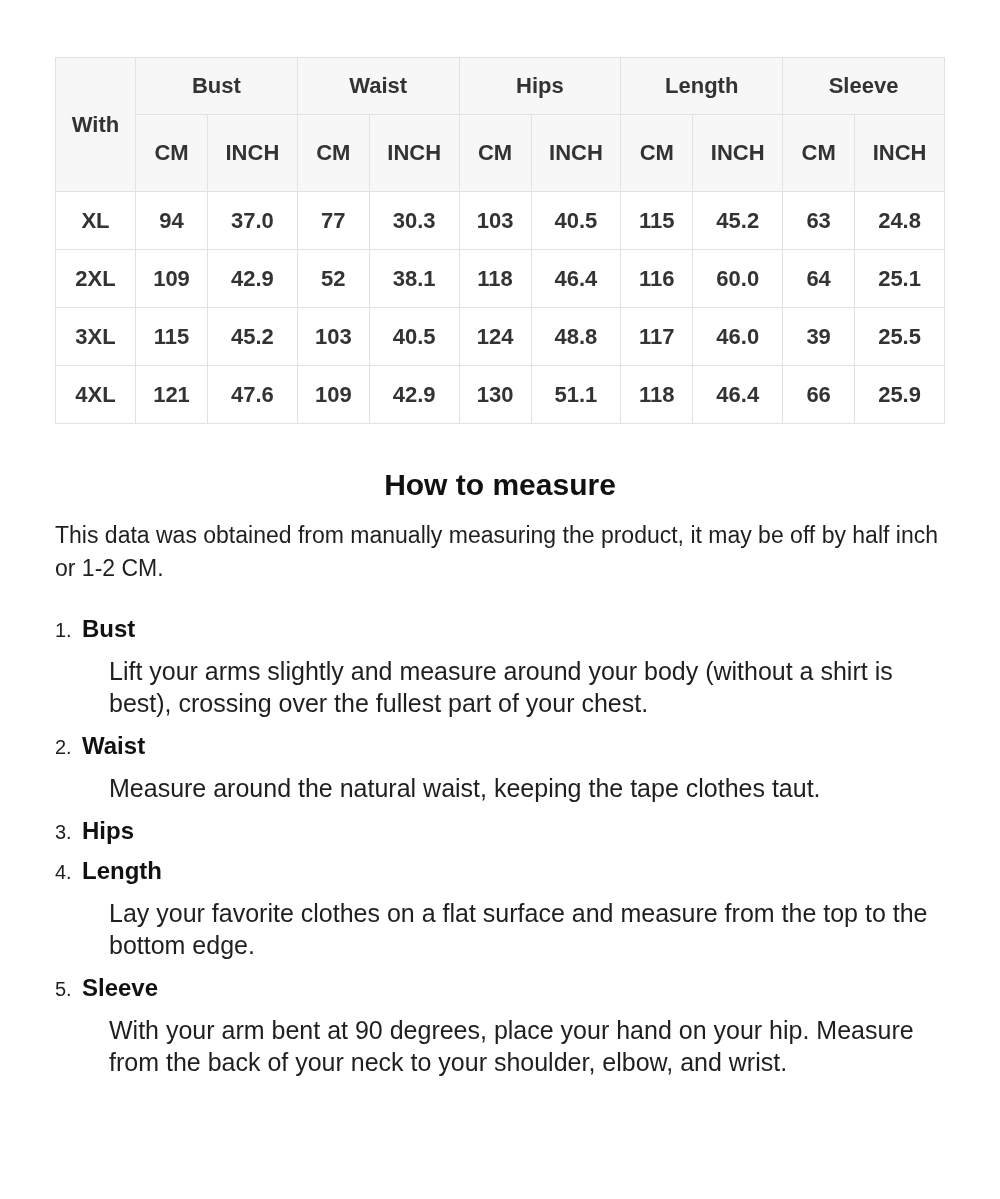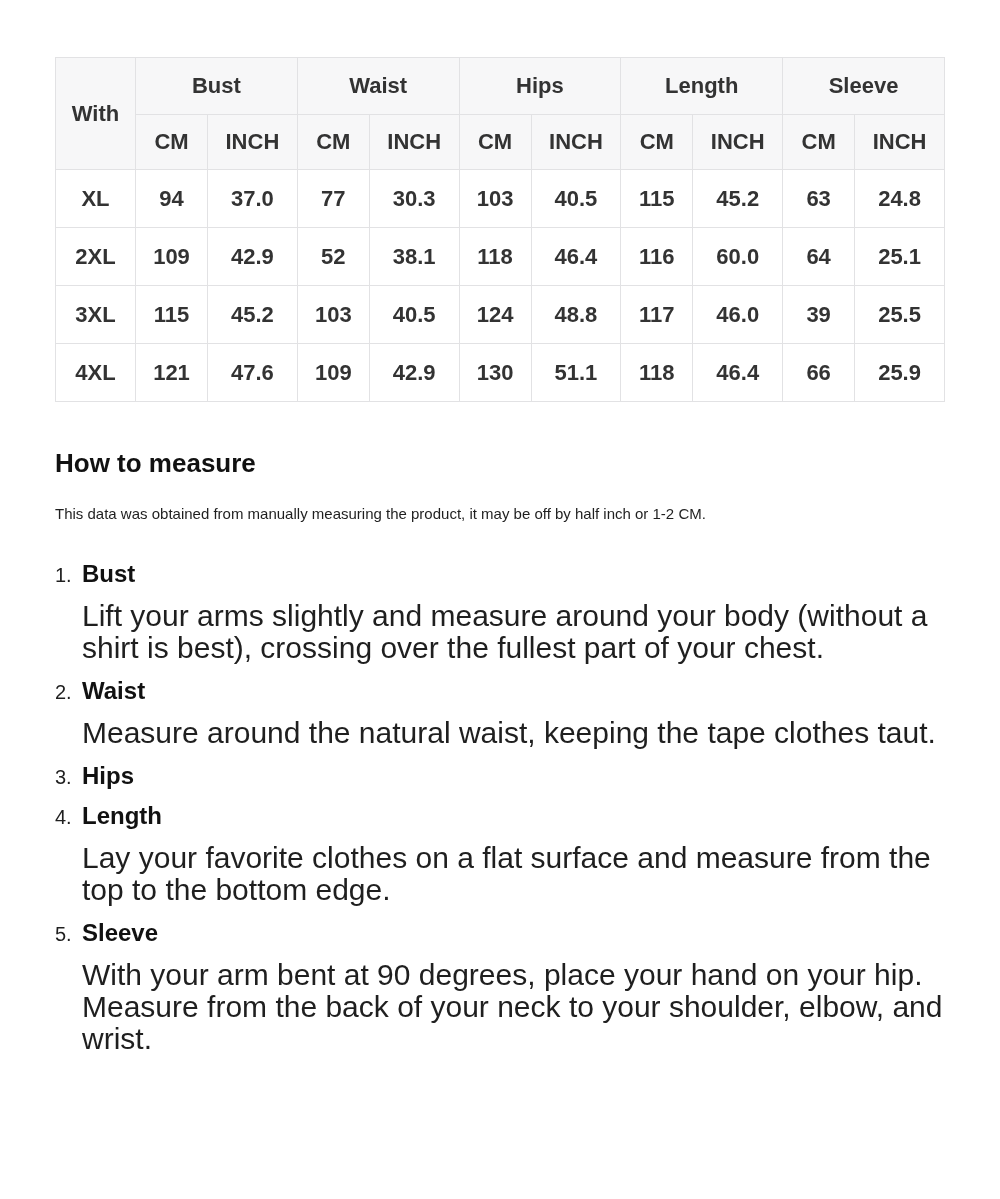--- a/index.html
+++ b/index.html
@@ -28,40 +28,41 @@
     text-align: center;
     vertical-align: middle;
     font-size: 22px;
   }
   table.size-chart th {
     background: #f7f7f8;
     font-weight: bold;
     color: #333333;
   }
   tr.group-row th { height: 57px; }
-  tr.unit-row th { height: 55px; }
+  tr.unit-row th { height: 77px; }
   table.size-chart tbody td {
     background: #ffffff;
     height: 58px;
     font-weight: bold;
   }
   col.col-size { width: 9.0%; }
   col.col-cm   { width: 8.1%; }
   col.col-inch { width: 10.1%; }
 
   
   h2.howto-heading {
     margin: 45px 0 18px 0;
-    font-size: 26px;
+    font-size: 30px;
     line-height: 32px;
     font-weight: bold;
     color: #111111;
+    text-align: center;
   }
   p.howto-intro {
-    font-size: 15px;
+    font-size: 23px;
     line-height: 33px;
     color: #1f1f1f;
   }
   .measure-list { margin-top: 30px; }
   .measure-item {
     display: flex;
     align-items: baseline;
   }
   .measure-item .num {
     flex: 0 0 27px;
@@ -70,24 +71,25 @@
   }
   .measure-item .item-body { flex: 1 1 auto; }
   .measure-item .term {
     font-size: 24px;
     line-height: 28px;
     font-weight: bold;
     color: #111111;
     margin-bottom: 12px;
   }
   .measure-item .desc {
-    font-size: 30px;
+    font-size: 25px;
     line-height: 32px;
     color: #1f1f1f;
     margin-bottom: 13px;
+    margin-left: 27px;
   }
   .measure-item:last-child .desc { margin-bottom: 0; }
 </style>
 </head>
 <body>
 
 <div class="page">
 
   <table class="size-chart">
     <colgroup>

